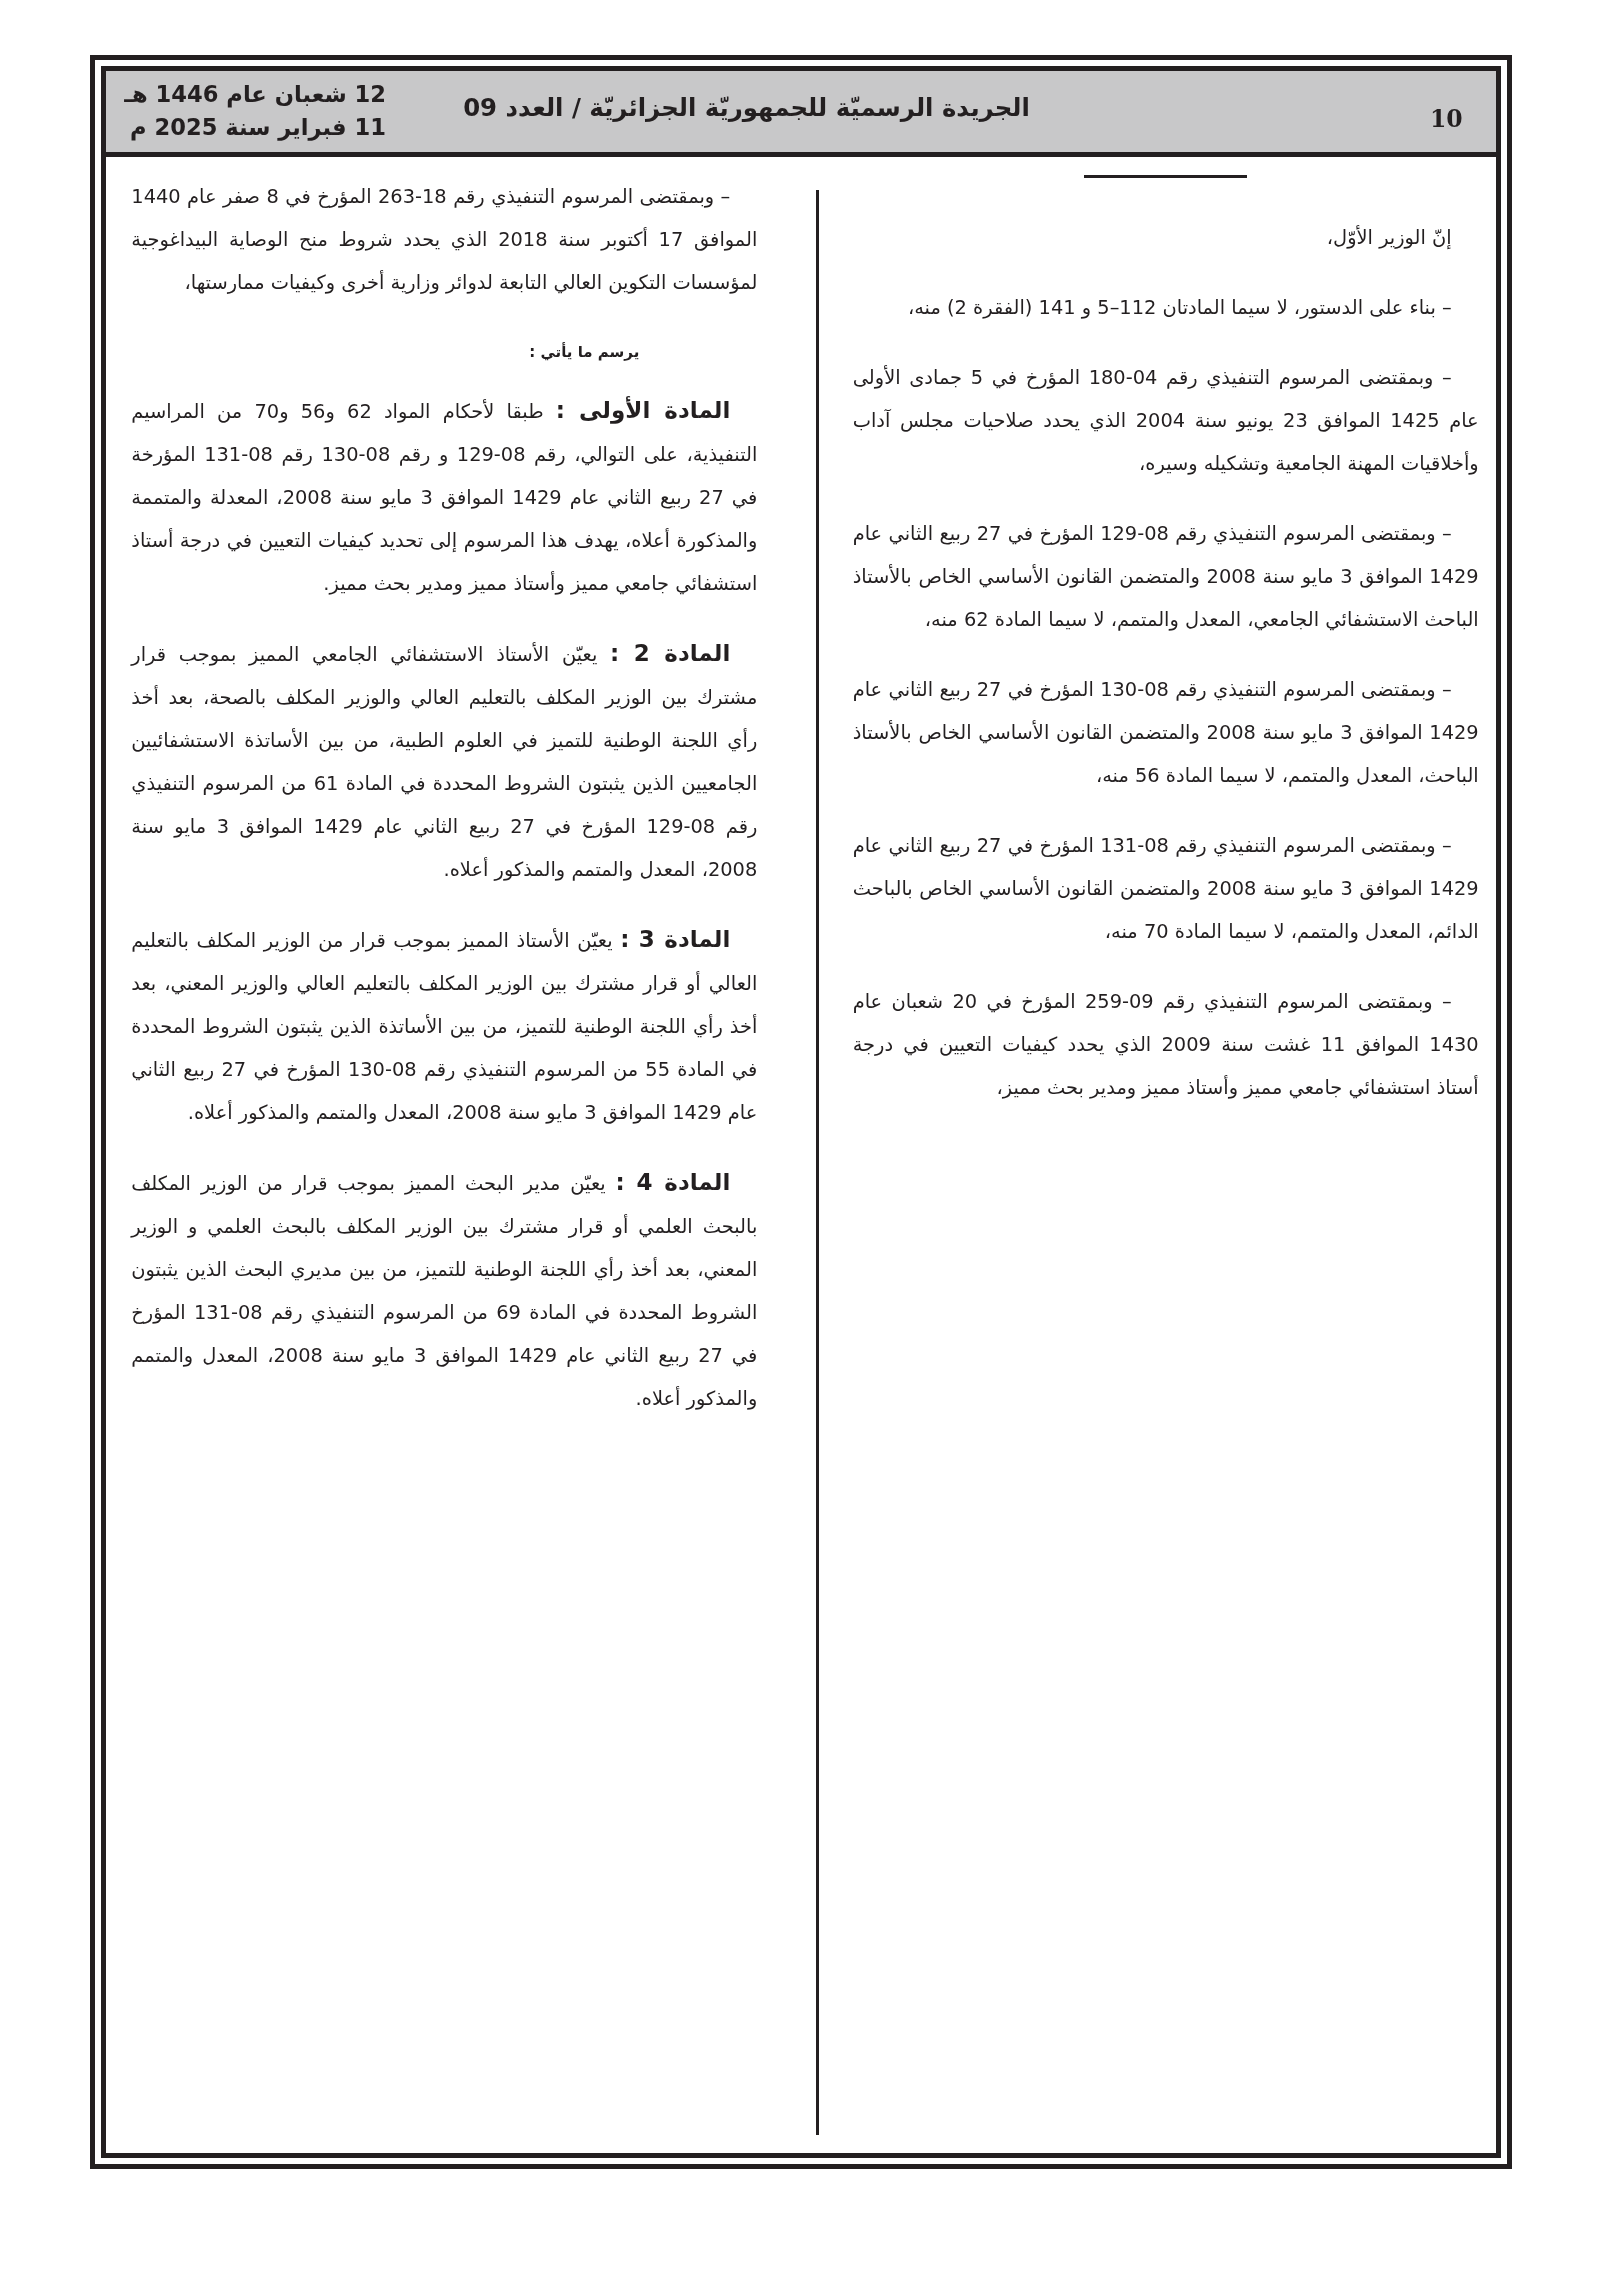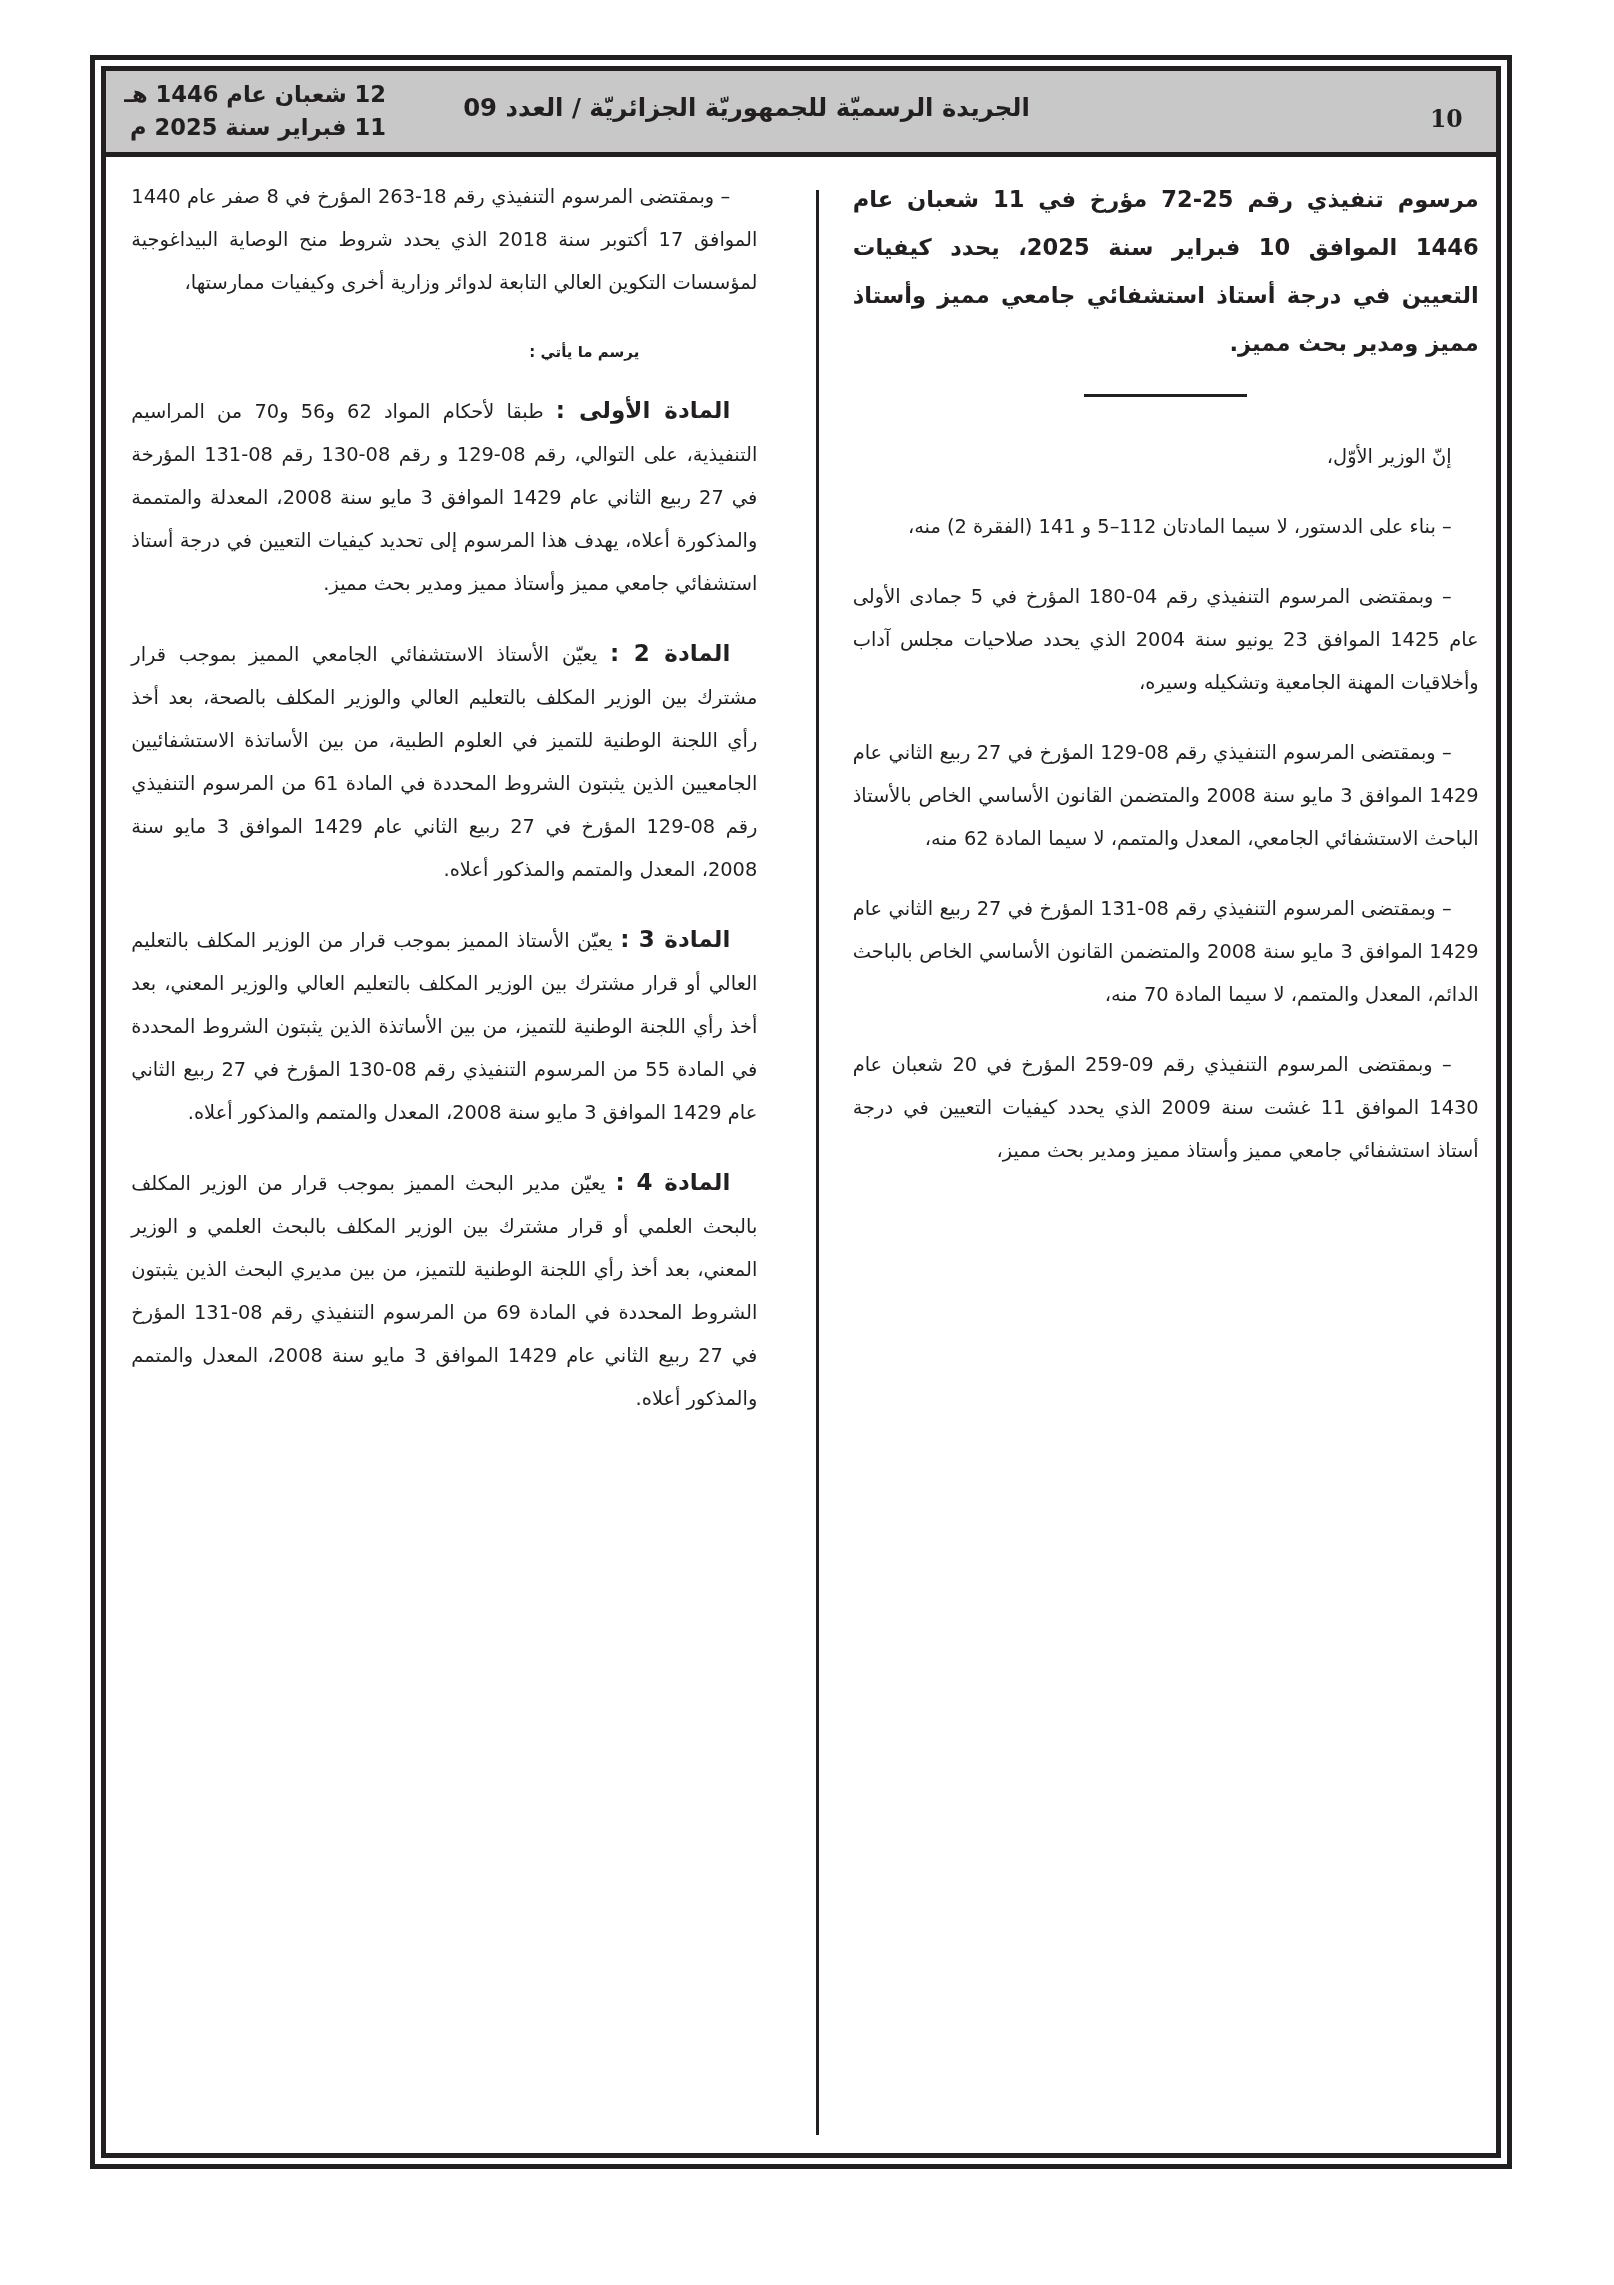--- a/index.html
+++ b/index.html
@@ -33,26 +33,26 @@
       <div class="hdr-title">الجريدة الرسميّة للجمهوريّة الجزائريّة / العدد 09</div>
       <div class="hdr-date">
         <div>12 شعبان عام 1446 هـ</div>
         <div>11 فبراير سنة 2025 م</div>
       </div>
     </div>
 
     <div class="divider"></div>
 
     <div class="col col-right">
-      <div class="decree-title">مرسوم تنفيذي رقم 25-72 مؤرخ في 11 شعبان عام 1446 الموافق 10 فبراير سنة 2025، يحدد كيفيات التعيين في درجة أستاذ استشفائي جامعي مميز وأستاذ مميز ومدير بحث مميز.</div>
       <div class="sep"></div>
       <p class="intro">إنّ الوزير الأوّل،</p>
       <p class="para">– بناء على الدستور، لا سيما المادتان 112–5 و 141 (الفقرة 2) منه،</p>
       <p class="para">– وبمقتضى المرسوم التنفيذي رقم 04-180 المؤرخ في 5 جمادى الأولى عام 1425 الموافق 23 يونيو سنة 2004 الذي يحدد صلاحيات مجلس آداب وأخلاقيات المهنة الجامعية وتشكيله وسيره،</p>
       <p class="para">– وبمقتضى المرسوم التنفيذي رقم 08-129 المؤرخ في 27 ربيع الثاني عام 1429 الموافق 3 مايو سنة 2008 والمتضمن القانون الأساسي الخاص بالأستاذ الباحث الاستشفائي الجامعي، المعدل والمتمم، لا سيما المادة 62 منه،</p>
+      <p class="para">– وبمقتضى المرسوم التنفيذي رقم 08-130 المؤرخ في 27 ربيع الثاني عام 1429 الموافق 3 مايو سنة 2008 والمتضمن القانون الأساسي الخاص بالأستاذ الباحث، المعدل والمتمم، لا سيما المادة 56 منه،</p>
       <p class="para">– وبمقتضى المرسوم التنفيذي رقم 08-131 المؤرخ في 27 ربيع الثاني عام 1429 الموافق 3 مايو سنة 2008 والمتضمن القانون الأساسي الخاص بالباحث الدائم، المعدل والمتمم، لا سيما المادة 70 منه،</p>
       <p class="para">– وبمقتضى المرسوم التنفيذي رقم 09-259 المؤرخ في 20 شعبان عام 1430 الموافق 11 غشت سنة 2009 الذي يحدد كيفيات التعيين في درجة أستاذ استشفائي جامعي مميز وأستاذ مميز ومدير بحث مميز،</p>
     </div>
 
     <div class="col col-left">
       <p class="para">– وبمقتضى المرسوم التنفيذي رقم 18-263 المؤرخ في 8 صفر عام 1440 الموافق 17 أكتوبر سنة 2018 الذي يحدد شروط منح الوصاية البيداغوجية لمؤسسات التكوين العالي التابعة لدوائر وزارية أخرى وكيفيات ممارستها،</p>
       <div class="decrees-heading">يرسم ما يأتي :</div>
 
       <p class="para"><span class="art-label">المادة الأولى :</span><span> طبقا لأحكام المواد 62 و56 و70 من المراسيم التنفيذية، على التوالي، رقم 08-129 و رقم 08-130 رقم 08-131 المؤرخة في 27 ربيع الثاني عام 1429 الموافق 3 مايو سنة 2008، المعدلة والمتممة والمذكورة أعلاه، يهدف هذا المرسوم إلى تحديد كيفيات التعيين في درجة أستاذ استشفائي جامعي مميز وأستاذ مميز ومدير بحث مميز.</span></p>
 

